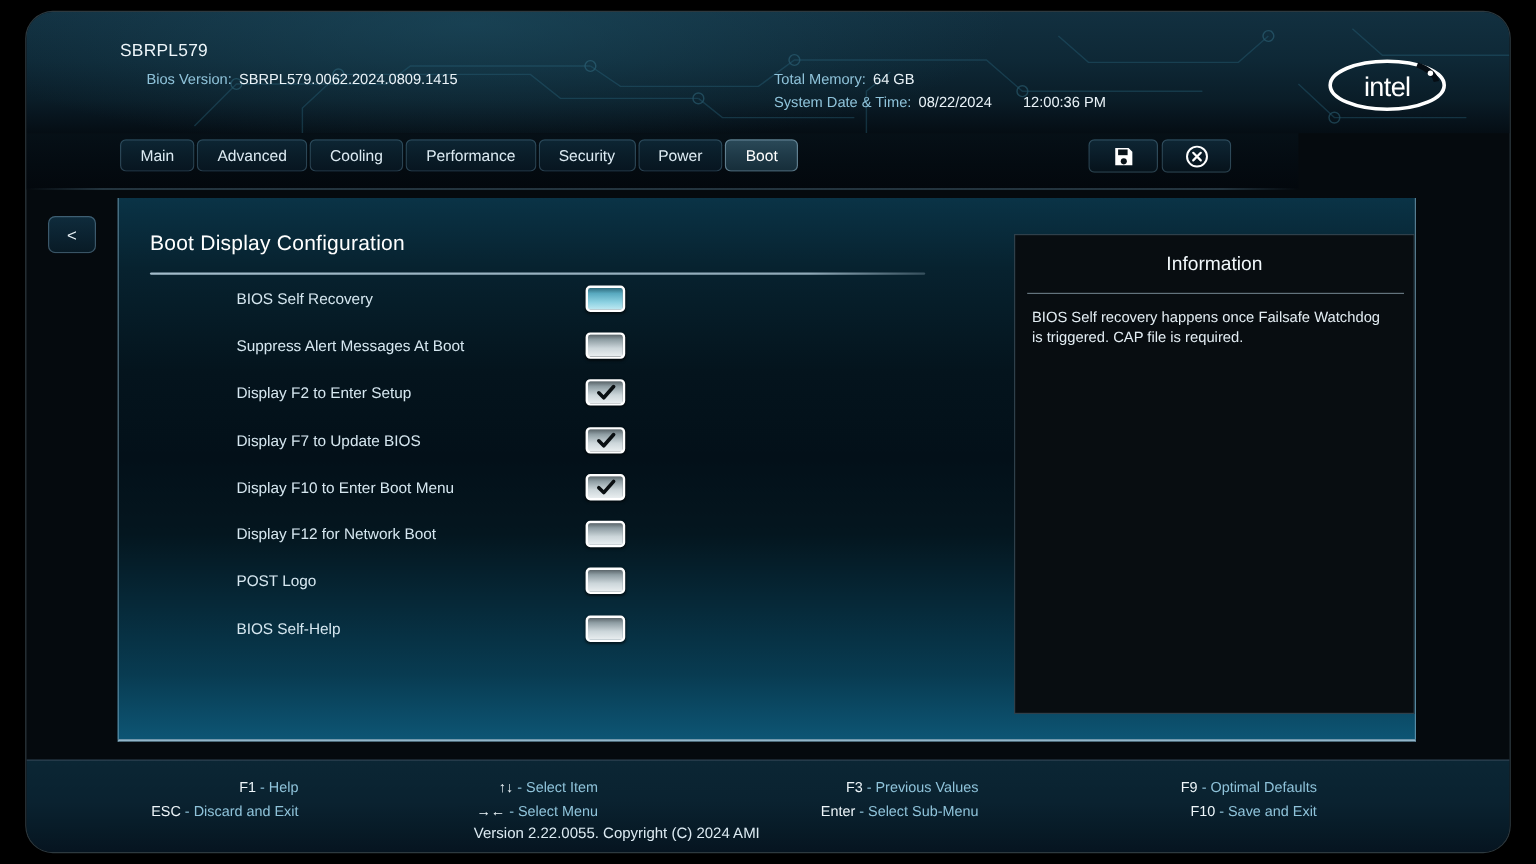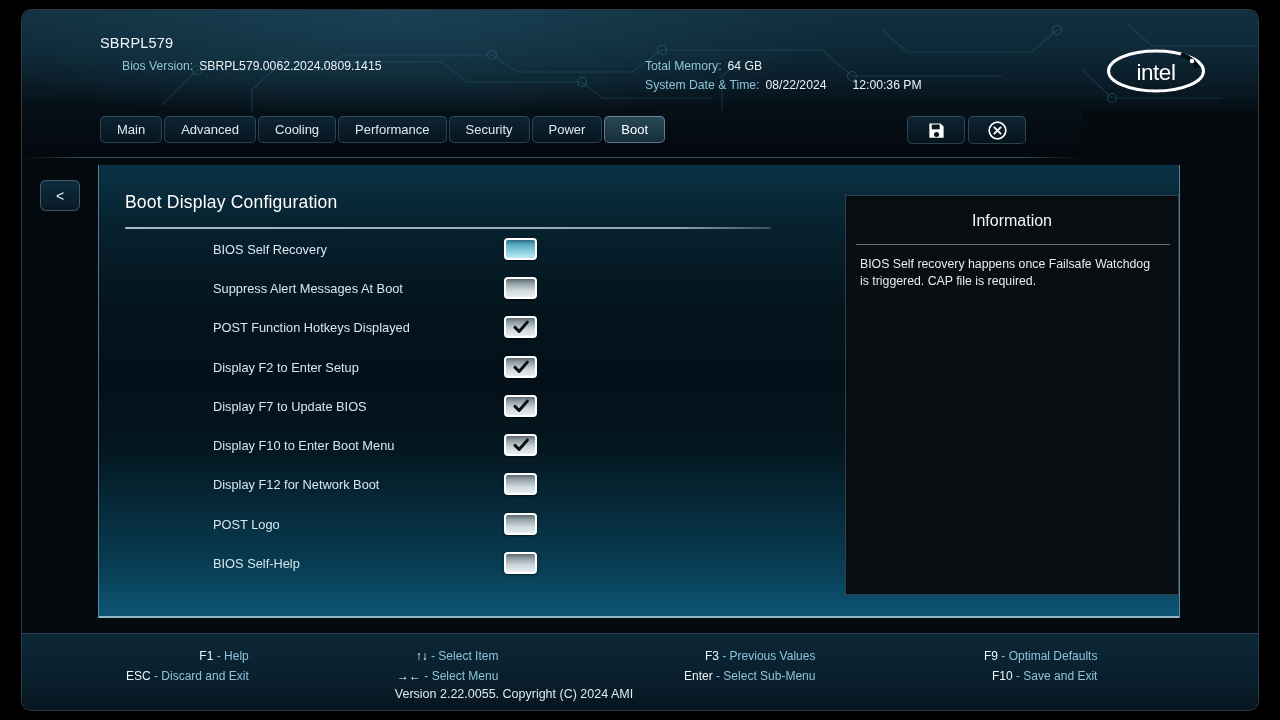--- a/index.html
+++ b/index.html
@@ -12,21 +12,21 @@
     font-family: "Liberation Sans", sans-serif;
   }
 
   
   #bios-window {
     position: absolute;
     left: 22px;
     top: 10px;
     width: 1236px;
     height: 700px;
-    border-radius: 9px;
+    border-radius: 22px;
     overflow: hidden;
     background: #050a0e;
     box-shadow: 0 0 0 1px rgba(150,190,210,0.30);
   }
 
   
   #header {
     position: absolute;
     left: 0; top: 0;
     width: 1236px;
@@ -175,21 +175,20 @@
 
   #settings-list {
     position: absolute;
     left: 0; top: 64px;
     width: 700px;
   }
   .setting-row {
     position: relative;
     height: 39.3px;
     cursor: pointer;
-    margin-left: 16px;
   }
   .setting-label {
     position: absolute;
     left: 98px;
     top: 50%;
     transform: translateY(-50%);
     color: #d6e7f0;
     font-size: 12.8px;
     white-space: nowrap;
   }
@@ -374,28 +373,20 @@
       <div class="setting-row">
         <span class="setting-label">BIOS Self Recovery</span>
         <span class="checkbox highlight"></span>
       </div>
 
       <div class="setting-row">
         <span class="setting-label">Suppress Alert Messages At Boot</span>
         <span class="checkbox"></span>
       </div>
 
-      <div class="setting-row">
-        <span class="setting-label">POST Function Hotkeys Displayed</span>
-        <span class="checkbox">
-          <svg class="checkmark" viewBox="0 0 24 24">
-              <path d="M4 12.5 L9.5 18 L20.5 5.5" fill="none" stroke="#0a0f12" stroke-width="4" stroke-linecap="round" stroke-linejoin="round"></path>
-            </svg>
-        </span>
-      </div>
 
       <div class="setting-row">
         <span class="setting-label">Display F2 to Enter Setup</span>
         <span class="checkbox">
           <svg class="checkmark" viewBox="0 0 24 24">
               <path d="M4 12.5 L9.5 18 L20.5 5.5" fill="none" stroke="#0a0f12" stroke-width="4" stroke-linecap="round" stroke-linejoin="round"></path>
             </svg>
         </span>
       </div>
 

